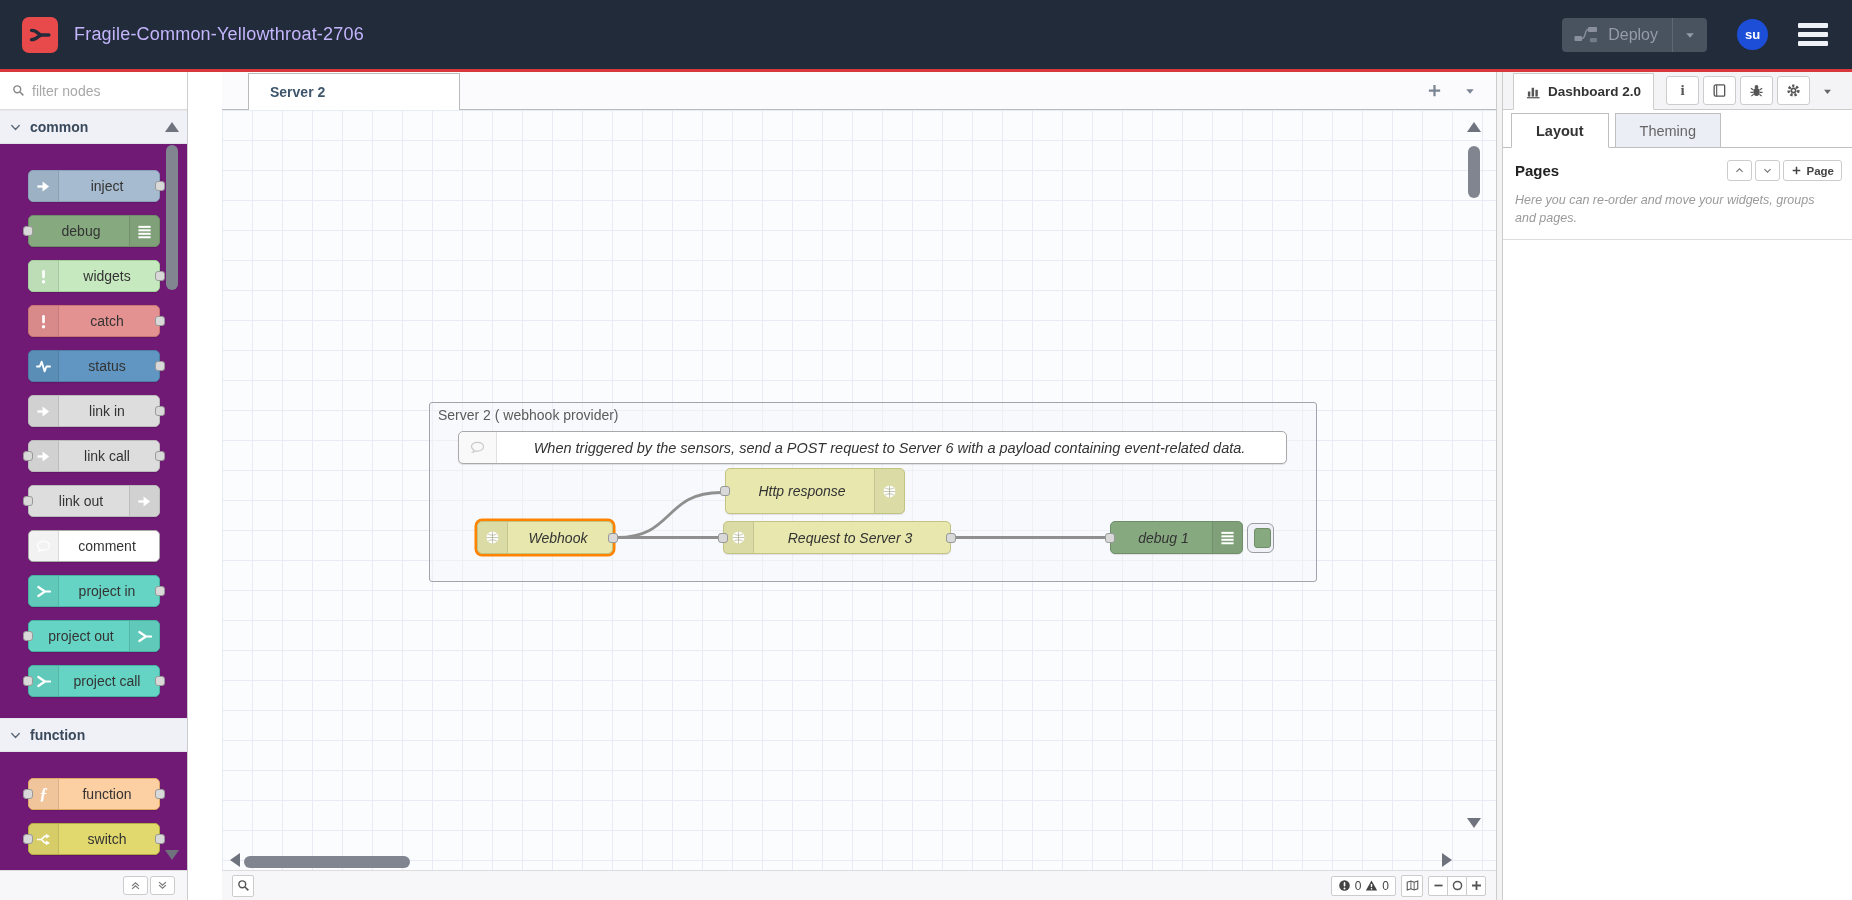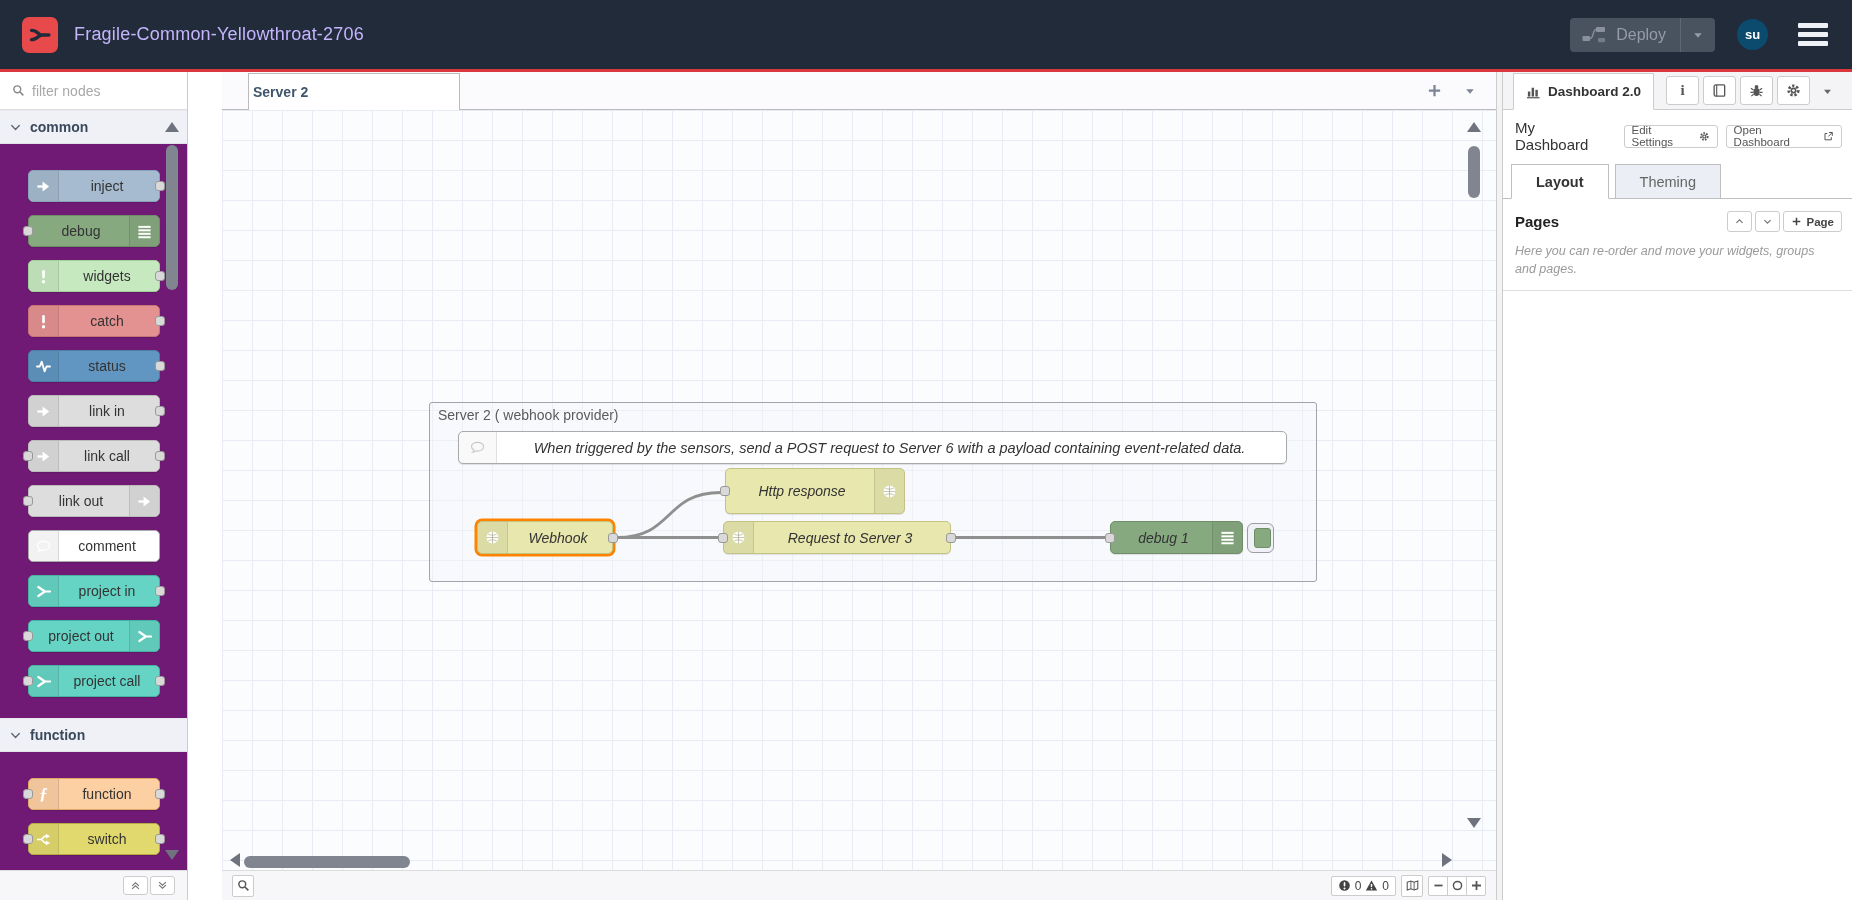--- a/index.html
+++ b/index.html
@@ -16,22 +16,22 @@
   .logo svg { width:22px; height:22px; }
   .app-title { color:#c4b5fd; font-size:18px; margin-left:16px; letter-spacing:0.2px; }
   .header-right { margin-left:auto; display:flex; align-items:center; margin-right:24px; }
   .deploy-btn { height:34px; background:#49525f; border-radius:4px; display:flex; align-items:center;
                 color:#959ca8; padding:0 0 0 12px; }
   .deploy-btn .nicon svg { width:24px; height:17px; }
   .deploy-label { font-size:16px; margin:0 14px 0 10px; }
   .deploy-divider { width:1px; height:34px; background:rgba(255,255,255,0.12); }
   .deploy-caret { width:34px; height:34px; display:flex; align-items:center; justify-content:center; color:#959ca8; }
   .deploy-caret svg { width:12px; height:12px; }
-  .avatar { width:31px; height:31px; border-radius:50%; background:#0c4a6e; color:#fff; font-size:13px;
-            font-weight:bold; display:flex; align-items:center; justify-content:center; margin-left:22px; }
+  .avatar { width:31px; height:31px; border-radius:50%; background:#1d4ed8; color:#fff; font-size:13px;
+            font-weight:bold; display:flex; align-items:center; justify-content:center; margin-left:30px; }
   .burger { margin-left:30px; display:flex; flex-direction:column; gap:4px; cursor:pointer; }
   .burger span { display:block; width:30px; height:5px; background:#eef1f5; border-radius:1px; }
 
   
   .palette { position:absolute; left:0; top:72px; bottom:0; width:188px; background:#701a75;
              border-right:1px solid #ccc; }
   .palette-search { height:38px; background:#fff; border-bottom:1px solid #ddd; display:flex;
                     align-items:center; padding-left:12px; color:#999; }
   .palette-search .nicon { color:#888; margin-right:7px; }
   .palette-search .nicon svg { width:13px; height:13px; }
@@ -69,21 +69,21 @@
                     gap:2px; padding-right:12px; }
   .mini-btn { width:25px; height:19px; background:#fff; border:1px solid #ccc; border-radius:3px;
               display:flex; align-items:center; justify-content:center; color:#777; }
   .mini-btn svg { width:11px; height:11px; }
 
   
   .workspace { position:absolute; left:222px; top:72px; bottom:0; width:1274px; }
   .tabbar { position:absolute; left:0; right:0; top:0; height:38px; background:#fbfbfd;
             border-bottom:1px solid #bbb; display:flex; align-items:flex-end; }
   .flow-tab { width:212px; height:37px; margin-left:26px; background:#fff; border:1px solid #bbb;
-              border-bottom:none; display:flex; align-items:center; padding-left:4px;
+              border-bottom:none; display:flex; align-items:center; padding-left:21px;
               font-size:14px; font-weight:bold; color:#3e556c; position:relative; top:1px; }
   .tabbar-actions { margin-left:auto; display:flex; align-items:center; gap:22px; padding-right:20px;
                     color:#7b8593; height:100%; }
   .tabbar-actions .nicon svg { width:15px; height:15px; }
   .tabbar-actions .caret svg { width:12px; height:12px; }
   .canvas { position:absolute; left:0; right:0; top:38px; bottom:30px; background:#fbfcfe; overflow:hidden;
             background-image:linear-gradient(to right,#e9ebf4 1px,transparent 1px),
                              linear-gradient(to bottom,#e9ebf4 1px,transparent 1px);
             background-size:30px 30px; }
   #wire-layer { position:absolute; left:0; top:0; width:100%; height:100%; }
@@ -566,38 +566,20 @@
             </svg>
         </div>
       </div>
       <div class="sidebar-caret nicon">
         <svg viewBox="0 0 16 16">
             <path d="M3 5.5h10L8 11.5z" fill="currentColor"></path>
           </svg>
       </div>
     </div>
 
-    <div class="dash-header">
-      <div class="dash-title">My Dashboard</div>
-      <div class="small-btn">
-        <span>Edit Settings</span>
-        <svg viewBox="0 0 16 16">
-            <circle cx="8" cy="8" r="5" fill="none" stroke="currentColor" stroke-width="3" stroke-dasharray="2.4 1.9"></circle>
-            <circle cx="8" cy="8" r="3.1" fill="currentColor"></circle>
-            <circle cx="8" cy="8" r="1.4" fill="#fff"></circle>
-          </svg>
-      </div>
-      <div class="small-btn">
-        <span>Open Dashboard</span>
-        <svg viewBox="0 0 16 16">
-            <path d="M6.5 3.5H3v9.5h9.5V9" fill="none" stroke="currentColor" stroke-width="1.5"></path>
-            <path d="M9 2h5v5M13.7 2.3 8 8" fill="none" stroke="currentColor" stroke-width="1.5"></path>
-          </svg>
-      </div>
-    </div>
 
     <div class="lt-tabs">
       <div class="lt-tab active">
           <span>Layout</span>
         </div>
       <div class="lt-tab inactive">
           <span>Theming</span>
         </div>
     </div>
 

